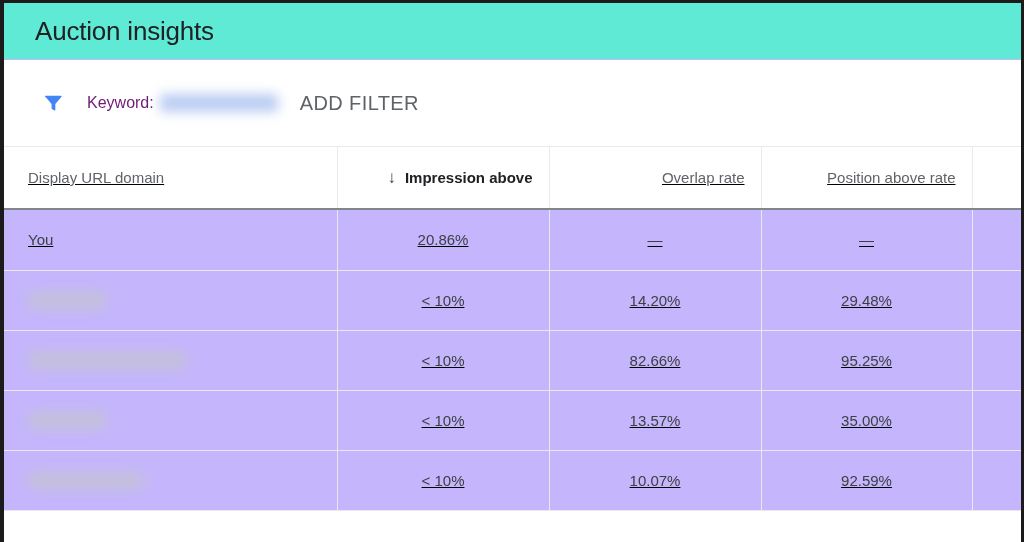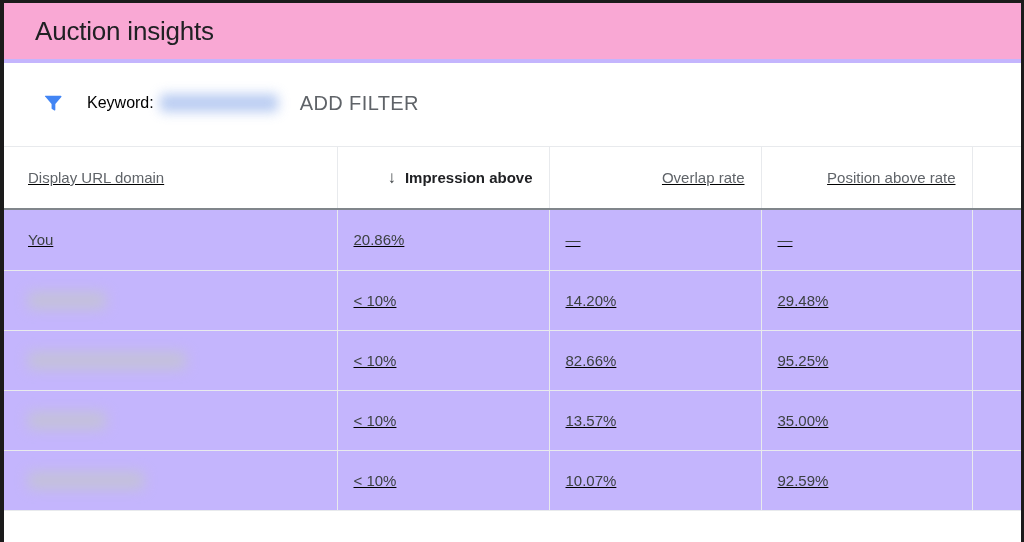--- a/index.html
+++ b/index.html
@@ -61,24 +61,24 @@
     background: #dadce0;
   }
 
   
   .title-bar {
     position: absolute;
     top: 0;
     left: 0;
     right: 0;
     height: 56px;
-    background: #f9a8d4;
+    background: #5eead4;
     display: flex;
     align-items: center;
-    border-bottom: 4px solid #c4b5fd;
+    border-bottom: 1px solid #c4b5fd;
     z-index: 3;
   }
   .page-title {
     margin-left: 31px;
     font-size: 26px;
     font-weight: 400;
     color: #202124;
     letter-spacing: -.2px;
   }
 
@@ -103,21 +103,21 @@
   }
   .filter-chip {
     margin-left: 23px;
     display: flex;
     align-items: center;
     font-size: 16px;
     color: #4285f4;
     white-space: nowrap;
     cursor: pointer;
   }
-  .filter-chip .chip-label { color: #000000; }
+  .filter-chip .chip-label { color: #701a75; }
   .blur-value {
     margin-left: 6px;
     width: 118px;
     height: 18px;
     border-radius: 3px;
     background: #aec4f0;
     filter: blur(6px);
     opacity: .85;
   }
   .add-filter {
@@ -189,21 +189,21 @@
     height: 60px;
     padding: 0 16px;
     color: #3c4043;
     background: #c4b5fd;
     border-right: 1px solid #e8eaed;
     border-bottom: 1px solid #e8eaed;
     vertical-align: middle;
     box-sizing: border-box;
   }
   tbody td:last-child { border-right: none; }
-  tbody td.num { text-align: left; margin-left: 12px; }
+  tbody td.num { text-align: center; margin-left: 12px; }
   tbody td.left { text-align: left; padding-left: 24px; }
   tbody tr:first-child td { height: 61px; }
 
   .redact {
     display: block;
     height: 17px;
     border-radius: 3px;
     background: #c4c7c9;
     filter: blur(7px);
     opacity: .72;

